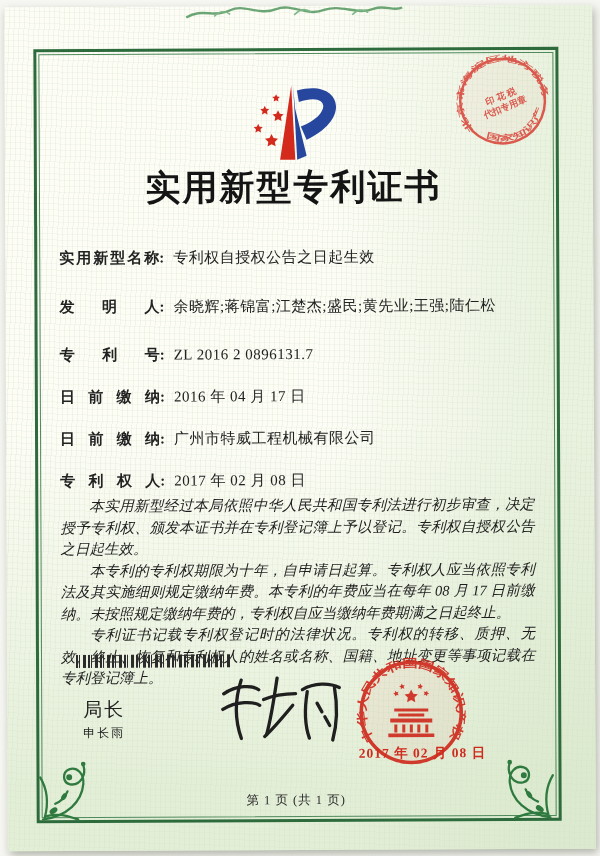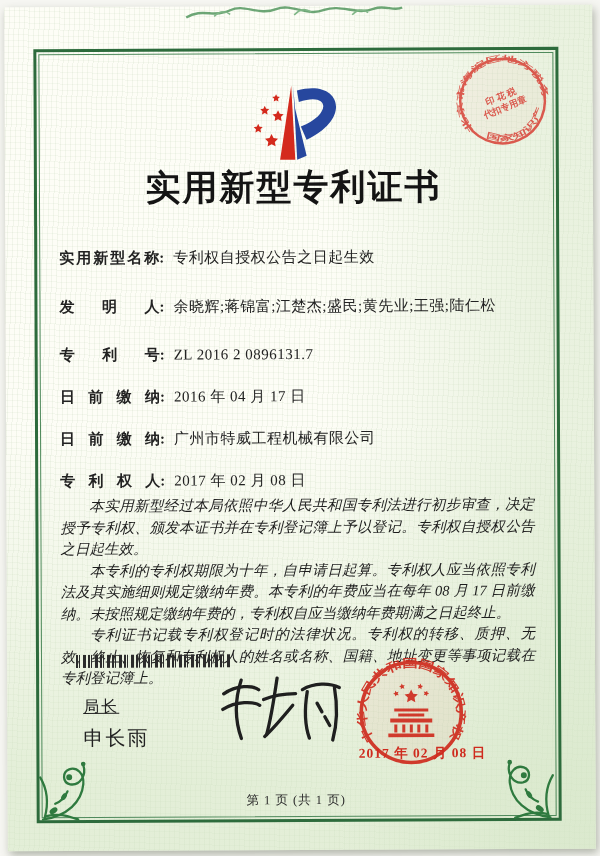--- a/index.html
+++ b/index.html
@@ -46,22 +46,22 @@
     text-align:justify;
   }
   .paras p{margin:0;text-indent:2em;}
   .barcode{
     position:absolute;left:69px;top:648px;width:156px;height:13px;
     background:repeating-linear-gradient(90deg,
       #2b2b2b 0 2px, transparent 2px 3px,
       #2b2b2b 3px 4px, transparent 4px 7px,
       #2b2b2b 7px 10px, transparent 10px 12px);
   }
-  .signer-role{position:absolute;left:76px;top:690px;font-size:16px;color:#222;letter-spacing:2px;text-decoration:underline;}
-  .signer-name{position:absolute;left:76px;top:718px;font-size:20px;color:#222;letter-spacing:2px;text-align:right;}
+  .signer-role{position:absolute;left:76px;top:690px;font-size:19px;color:#222;letter-spacing:2px;}
+  .signer-name{position:absolute;left:76px;top:718px;font-size:12px;color:#222;letter-spacing:2px;text-align:right;}
   .signature{position:absolute;left:202px;top:662px;width:136px;height:86px;}
   .seal{position:absolute;left:349px;top:652px;width:110px;height:110px;opacity:.92;}
   .seal-date{
     position:absolute;left:348px;top:739px;width:134px;text-align:center;
     font-size:13.5px;font-weight:bold;color:#cf2b1e;letter-spacing:1px;white-space:nowrap;
   }
   .tax-stamp{position:absolute;left:450px;top:48px;width:96px;height:96px;transform:rotate(-22deg);opacity:.88;}
   .footer{
     position:absolute;left:29px;top:786px;width:519px;text-align:center;
     font-size:12.5px;color:#2b2b2b;letter-spacing:1px;

